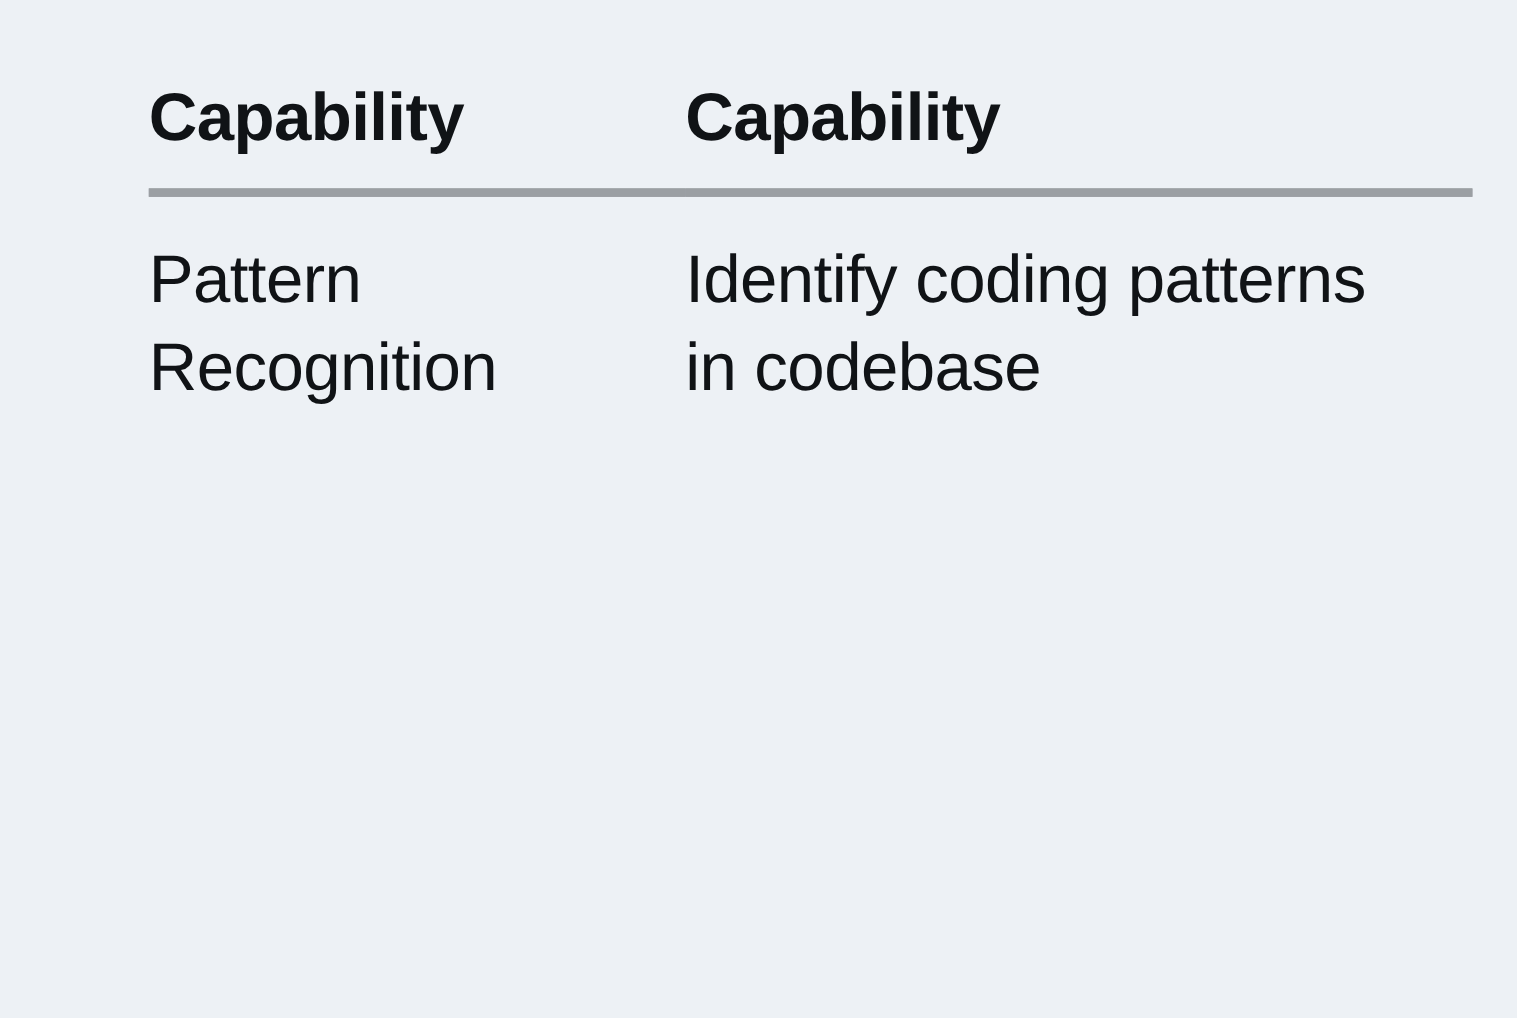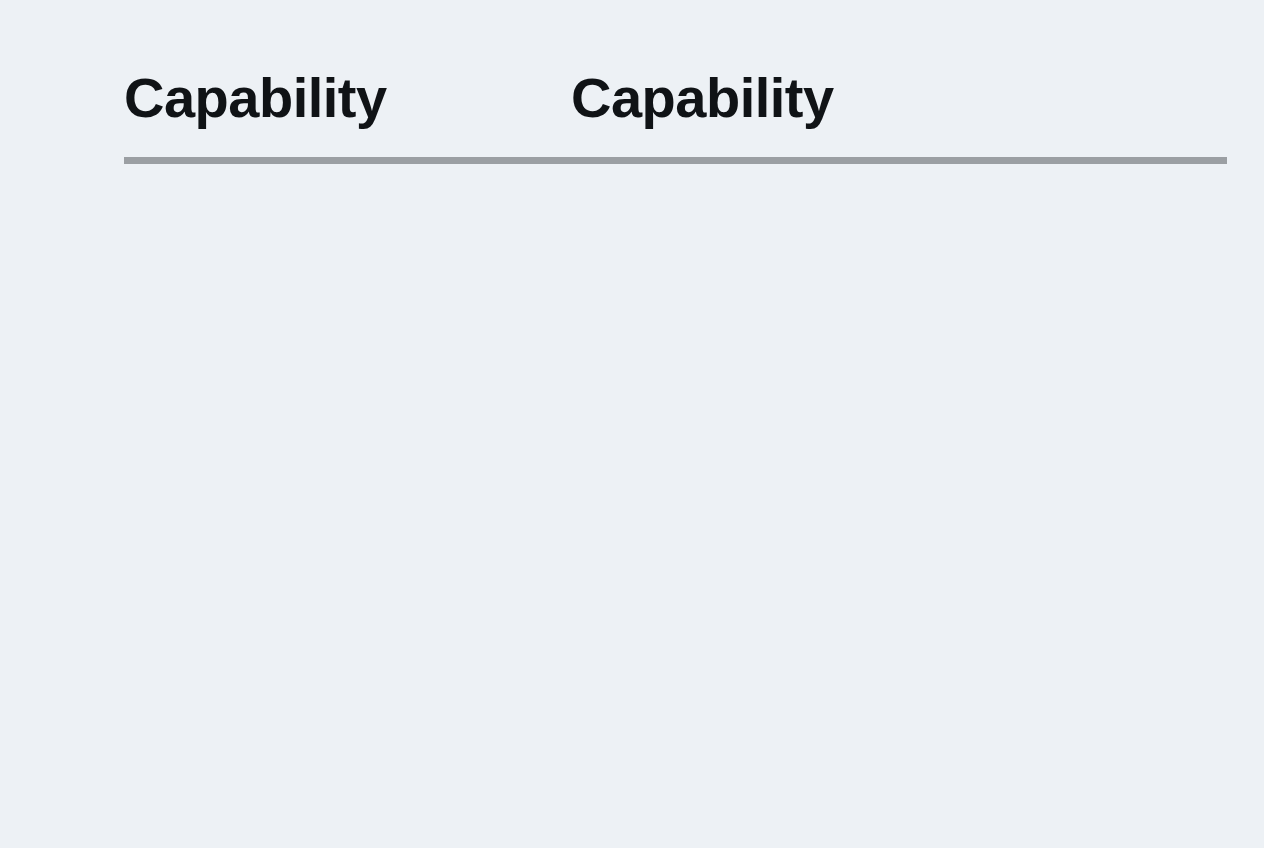--- a/index.html
+++ b/index.html
@@ -60,15 +60,21 @@
       <col style="width:447px">
       <col>
     </colgroup>
     <thead>
       <tr>
         <th>Capability</th>
         <th>Capability</th>
       </tr>
     </thead>
     <tbody>
+      <tr>
+        <td>Pattern
+Recognition</td>
+        <td>Identify coding patterns
+in codebase</td>
+      </tr>
     </tbody>
   </table>
 </div>
 
 </body></html>

